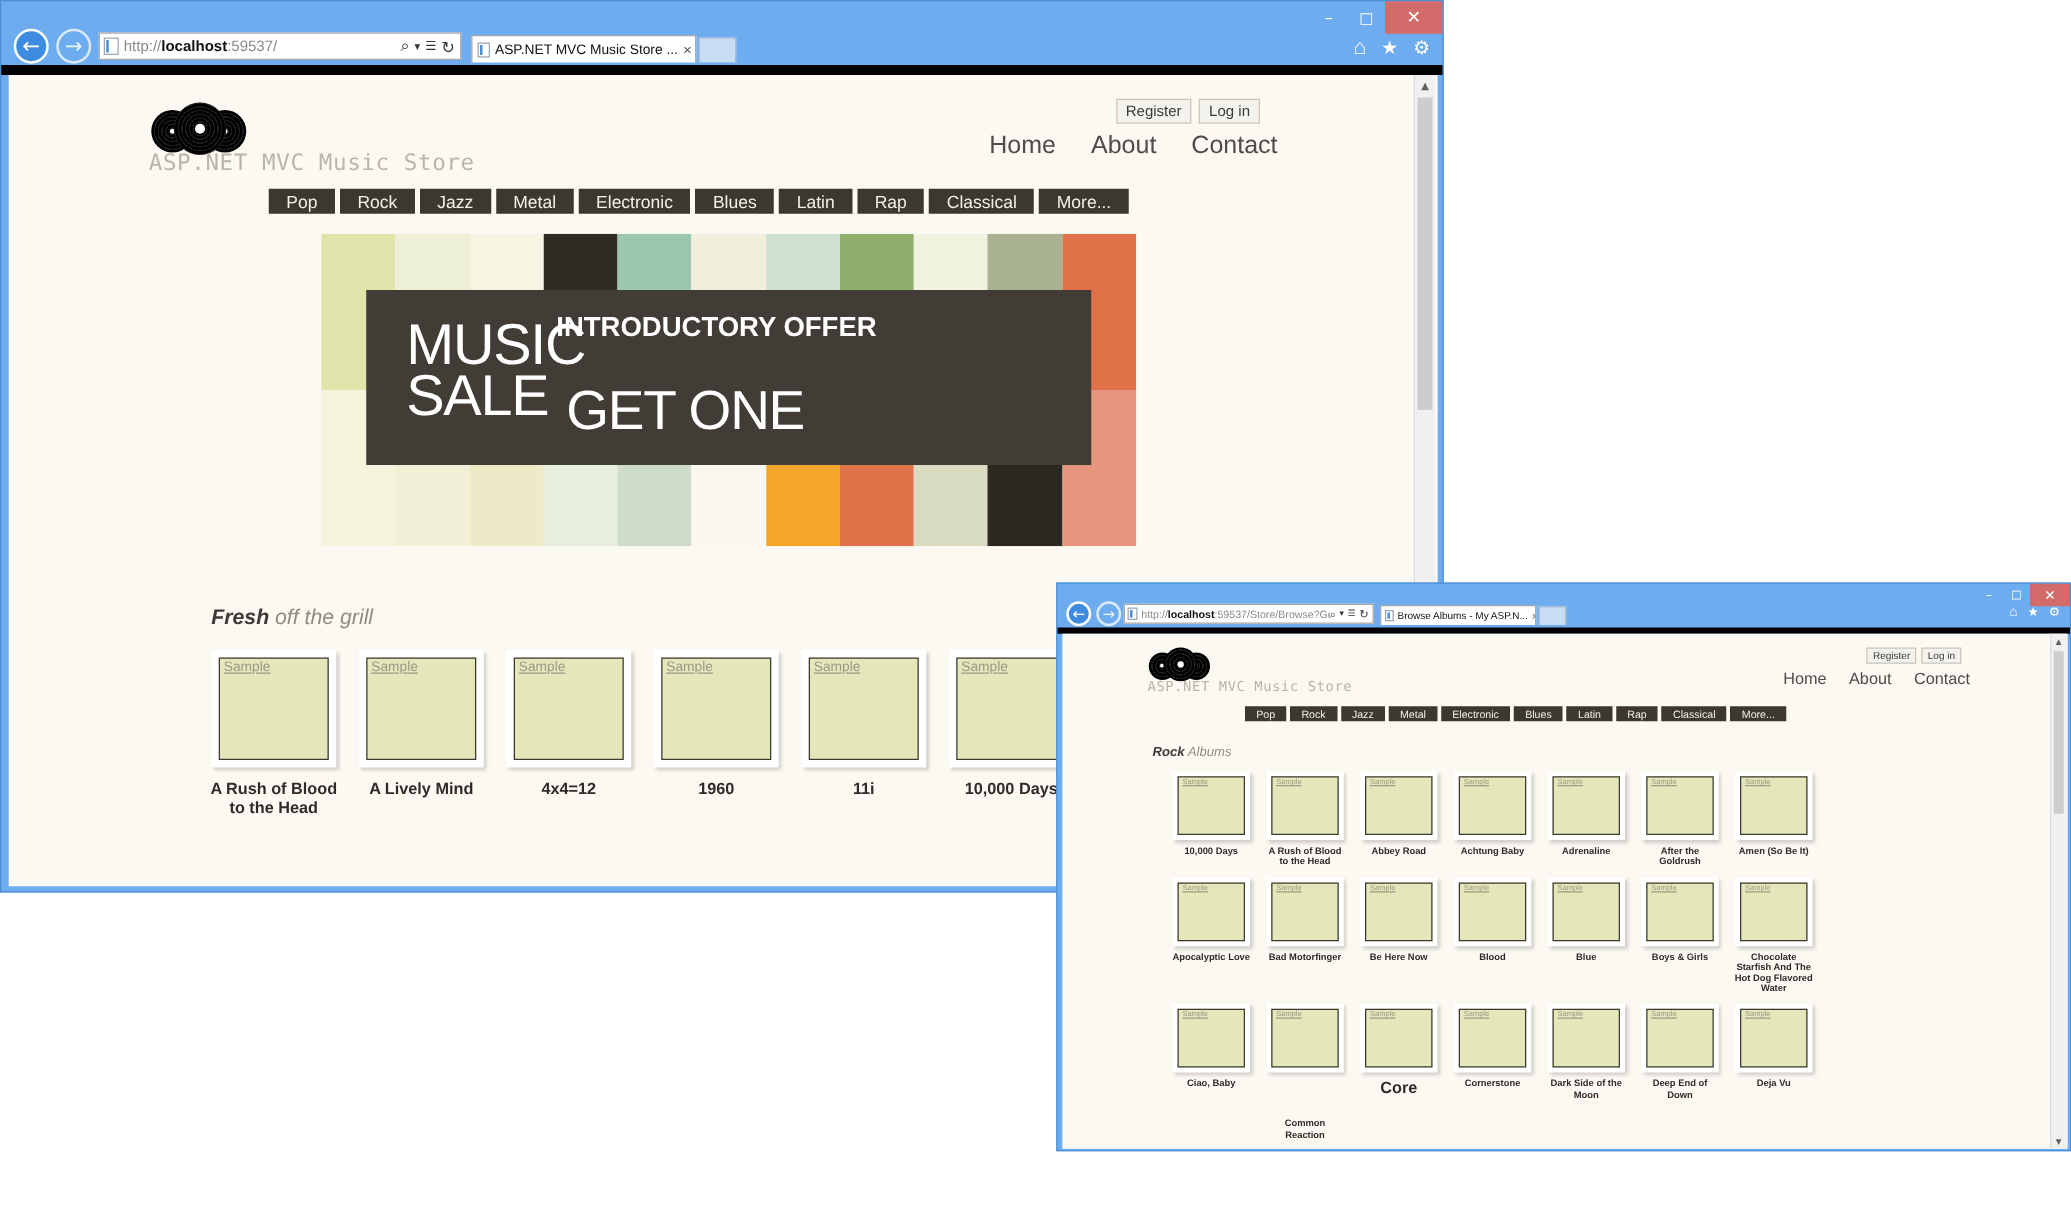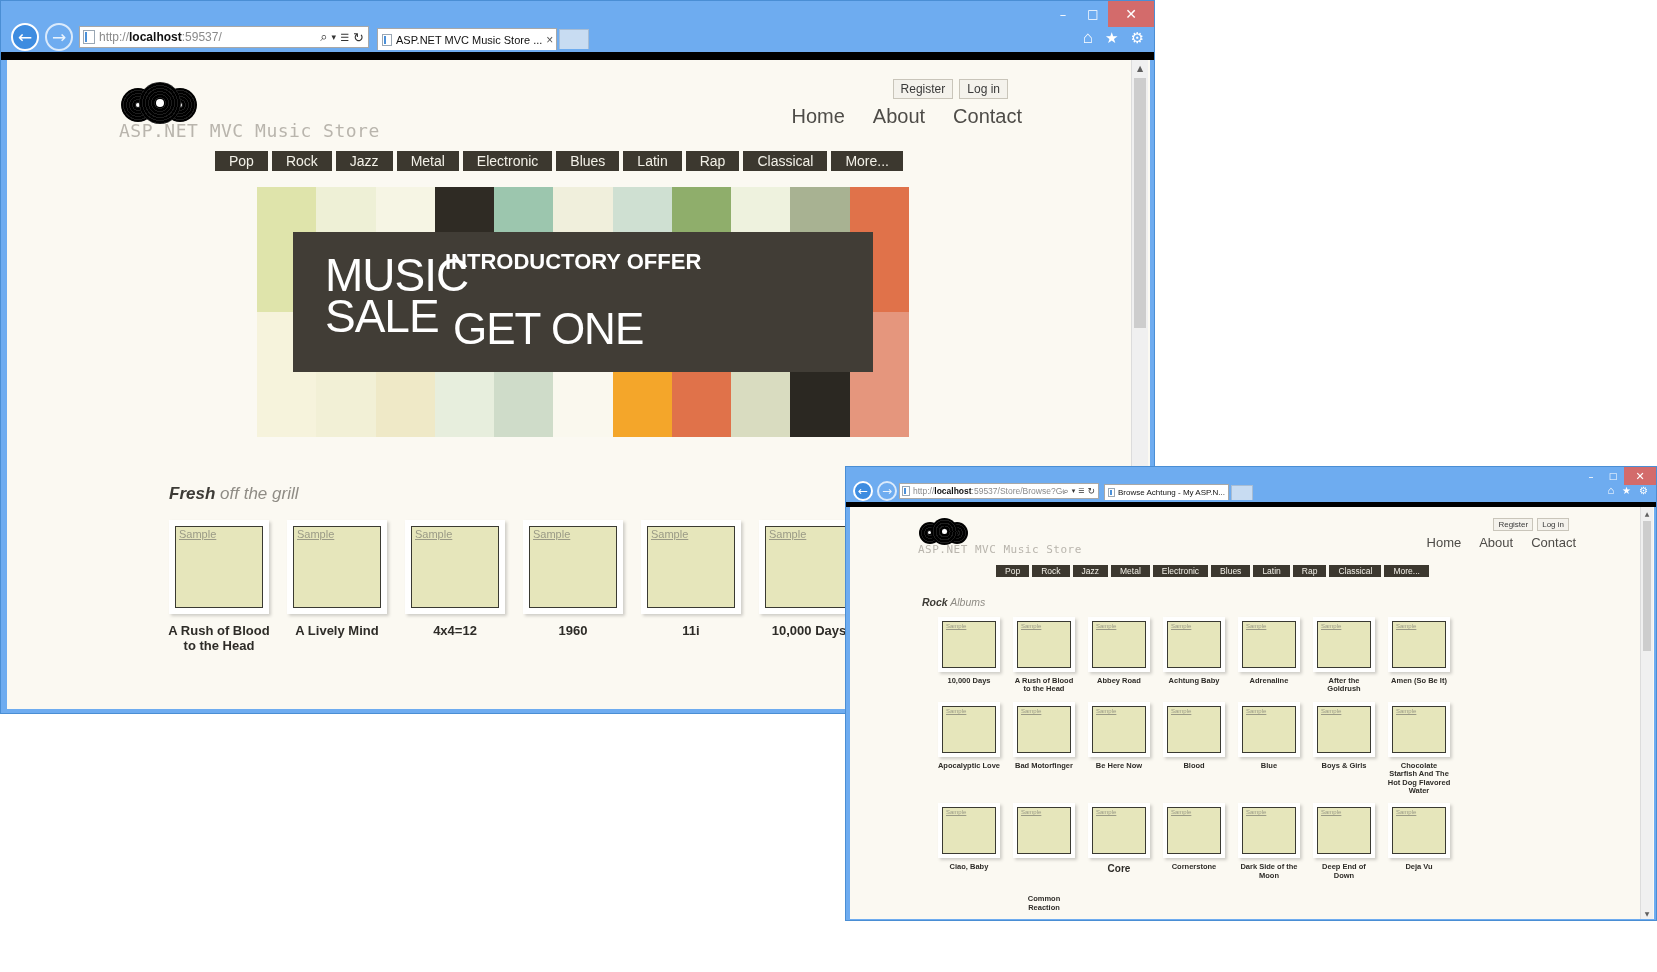--- a/index.html
+++ b/index.html
@@ -22,21 +22,21 @@
   .navcircle.fwd  { background:transparent; border-color:rgba(255,255,255,.75); color:rgba(255,255,255,.85); }
 
   .addrbar { background:#ffffff; border:1px solid #a8a8a8; display:flex; align-items:center;
              position:relative; }
   .addr-favicon { background:#ffffff; border:1px solid #9aa7b4; position:relative; flex:none; }
   .addr-favicon:before { content:""; position:absolute; left:1px; top:1px; bottom:1px; width:2px; background:#4a90d9; }
   .addr-text { color:#111; white-space:nowrap; overflow:hidden; flex:1; }
   .addr-text .dim { color:#8a8a8a; }
   .addr-icons { display:flex; align-items:center; color:#333; flex:none; }
 
-  .tabstrip { position:absolute; display:flex; align-items:center; }
+  .tabstrip { position:absolute; display:flex; align-items:flex-end; }
   .tab { background:#ffffff; border:1px solid #a8a8a8; border-bottom:none;
          display:flex; align-items:center; color:#111; white-space:nowrap; overflow:hidden; }
   .tab .x { color:#555; margin-left:auto; }
   .tab.newtab { background:#c8dcf2; border-color:#a8bdd4; }
 
   .ie-cmdicons { position:absolute; display:flex; align-items:center; color:#ffffff; }
 
   .viewport { position:absolute; background:#ffffff; overflow:hidden; }
   .blackbar { position:absolute; background:#000000; width:100%; }
 
@@ -298,21 +298,21 @@
         <span style="font-size:9px;">⌕</span>
         <span style="font-size:7px;">▾</span>
         <span style="font-size:7px;">☰</span>
         <span style="font-size:9px;">↻</span>
       </span>
     </div>
 
     <div class="tabstrip" style="left:258px; top:17px; height:16px;">
       <div class="tab" style="width:125px; height:16px; padding:0 3px; font-size:8px;">
         <span class="addr-favicon" style="width:7px;height:9px;margin-right:3px;"></span>
-        <span>Browse Achtung - My ASP.N...</span>
+        <span>Browse Albums - My ASP.N...</span>
         <span class="x" style="font-size:9px;padding-left:3px;">×</span>
       </div>
       <div class="tab newtab" style="width:22px; height:15px; margin-left:2px;"></div>
     </div>
 
     <div class="ie-cmdicons" style="right:8px; top:17px; gap:8px; font-size:11px;">
       <span>⌂</span>
       <span style="font-size:10px;">★</span>
       <span style="font-size:10px;">⚙</span>
     </div>
@@ -498,21 +498,21 @@
                 </div>
               </div>
               <div class="album-title" style="font-size: 7.5px; margin-top: 5px; width: 66px; max-height: 34px; overflow: hidden;">Common Reaction</div>
             </div>
             <div class="album" style="width: 62px;">
               <div class="album-frame" style="width: 62px; height: 55px; padding: 4px;">
                 <div class="album-img" style="font-size: 6px;">
                   <span>Sample</span>
                 </div>
               </div>
-              <div class="album-title" style="font-size: 10px; margin-top: 5px; width: 66px; max-height: 34px; overflow: hidden;">Core</div>
+              <div class="album-title" style="font-size: 13px; margin-top: 5px; width: 66px; max-height: 34px; overflow: hidden;">Core</div>
             </div>
             <div class="album" style="width: 62px;">
               <div class="album-frame" style="width: 62px; height: 55px; padding: 4px;">
                 <div class="album-img" style="font-size: 6px;">
                   <span>Sample</span>
                 </div>
               </div>
               <div class="album-title" style="font-size: 7.5px; margin-top: 5px; width: 66px; max-height: 34px; overflow: hidden;">Cornerstone</div>
             </div>
             <div class="album" style="width: 62px;">

